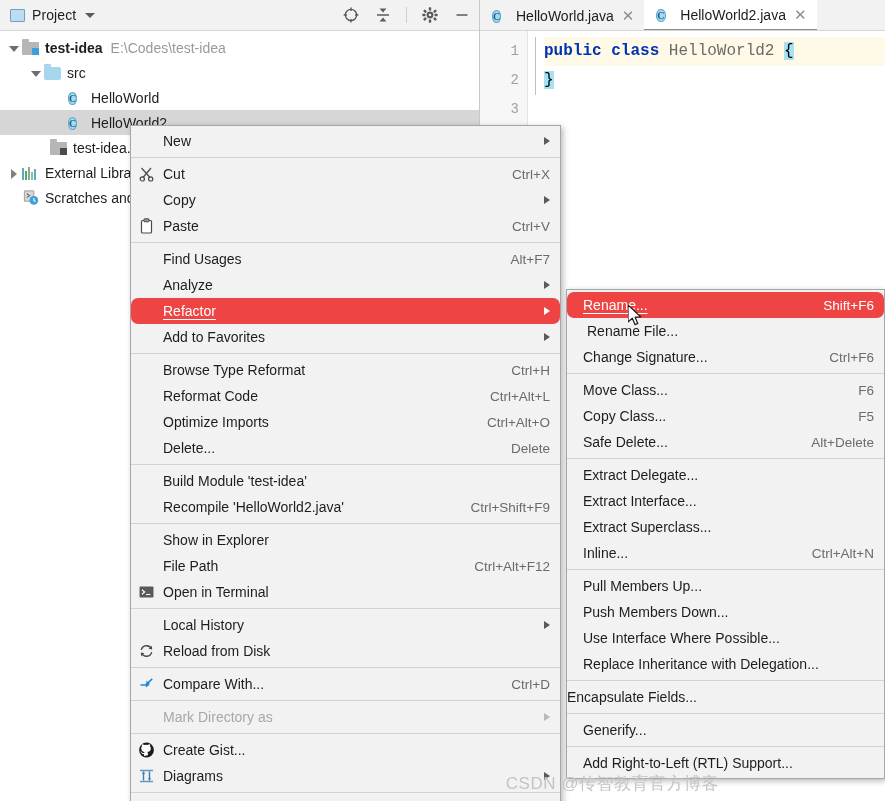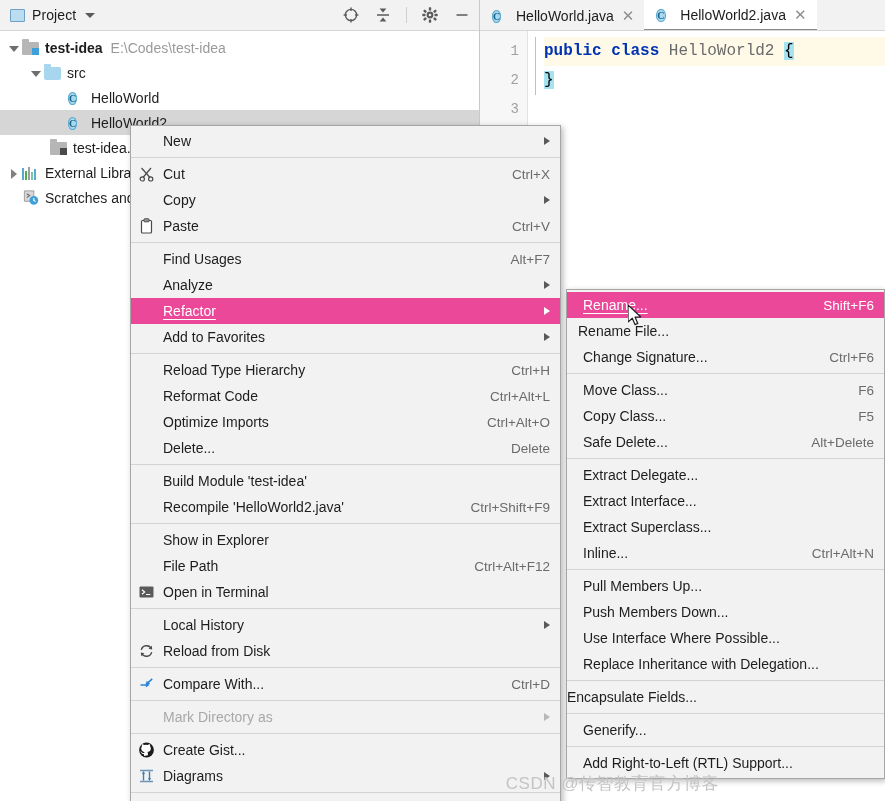--- a/index.html
+++ b/index.html
@@ -154,21 +154,21 @@
   #main-menu { left: 130px; top: 125px; width: 431px; }
   #sub-menu  { left: 566px; top: 289px; width: 319px; }
 
   .mi {
     position: relative;
     display: flex; align-items: center;
     height: 26px;
     padding-left: 32px; padding-right: 10px;
     white-space: nowrap;
   }
-  .mi.selected { background: #ec4899; color: #ffffff; }
+  .mi.selected { background: #ef4444; color: #ffffff; border-radius: 7px; }
   .mi.disabled .mi-label { color: #a8a8a8; }
   .mi-icon {
     position: absolute; left: 7px; top: 50%; transform: translateY(-50%);
     width: 17px; height: 17px;
   }
   .mi-label { flex: 1; }
   .mi-short { color: #6b6b6b; font-size: 13.5px; margin-left: 24px; }
   .mi.selected .mi-short { color: #ffffff; }
   .mi-arrow {
     width: 0; height: 0; margin-left: 18px;
@@ -387,21 +387,21 @@
       <span class="mi-arrow"></span>
     </div>
 
     <div class="mi">
       <span class="mi-label">Add to Favorites</span>
       <span class="mi-arrow"></span>
     </div>
     <div class="msep"></div>
 
     <div class="mi">
-      <span class="mi-label">Reload Type Hierarchy</span>
+      <span class="mi-label">Browse Type Reformat</span>
       <span class="mi-short">Ctrl+H</span>
     </div>
     <div class="mi">
       <span class="mi-label">Reformat Code</span>
       <span class="mi-short">Ctrl+Alt+L</span>
     </div>
     <div class="mi">
       <span class="mi-label">Optimize Imports</span>
       <span class="mi-short">Ctrl+Alt+O</span>
     </div>
@@ -496,21 +496,21 @@
       
     </div>
   </div>
 
   <div class="menu" id="sub-menu">
 
     <div class="mi selected" style="padding-left:16px;">
       <span class="mi-label" style="text-decoration:underline;text-underline-offset:3px;">Rename...</span>
       <span class="mi-short">Shift+F6</span>
     </div>
-    <div class="mi" style="padding-left:11px;">
+    <div class="mi" style="padding-left:20px;">
       <span class="mi-label">Rename File...</span>
       <span class="mi-short"></span>
     </div>
     <div class="mi" style="padding-left:16px;">
       <span class="mi-label">Change Signature...</span>
       <span class="mi-short">Ctrl+F6</span>
     </div>
     <div class="msep"></div>
 
     <div class="mi" style="padding-left:16px;">

